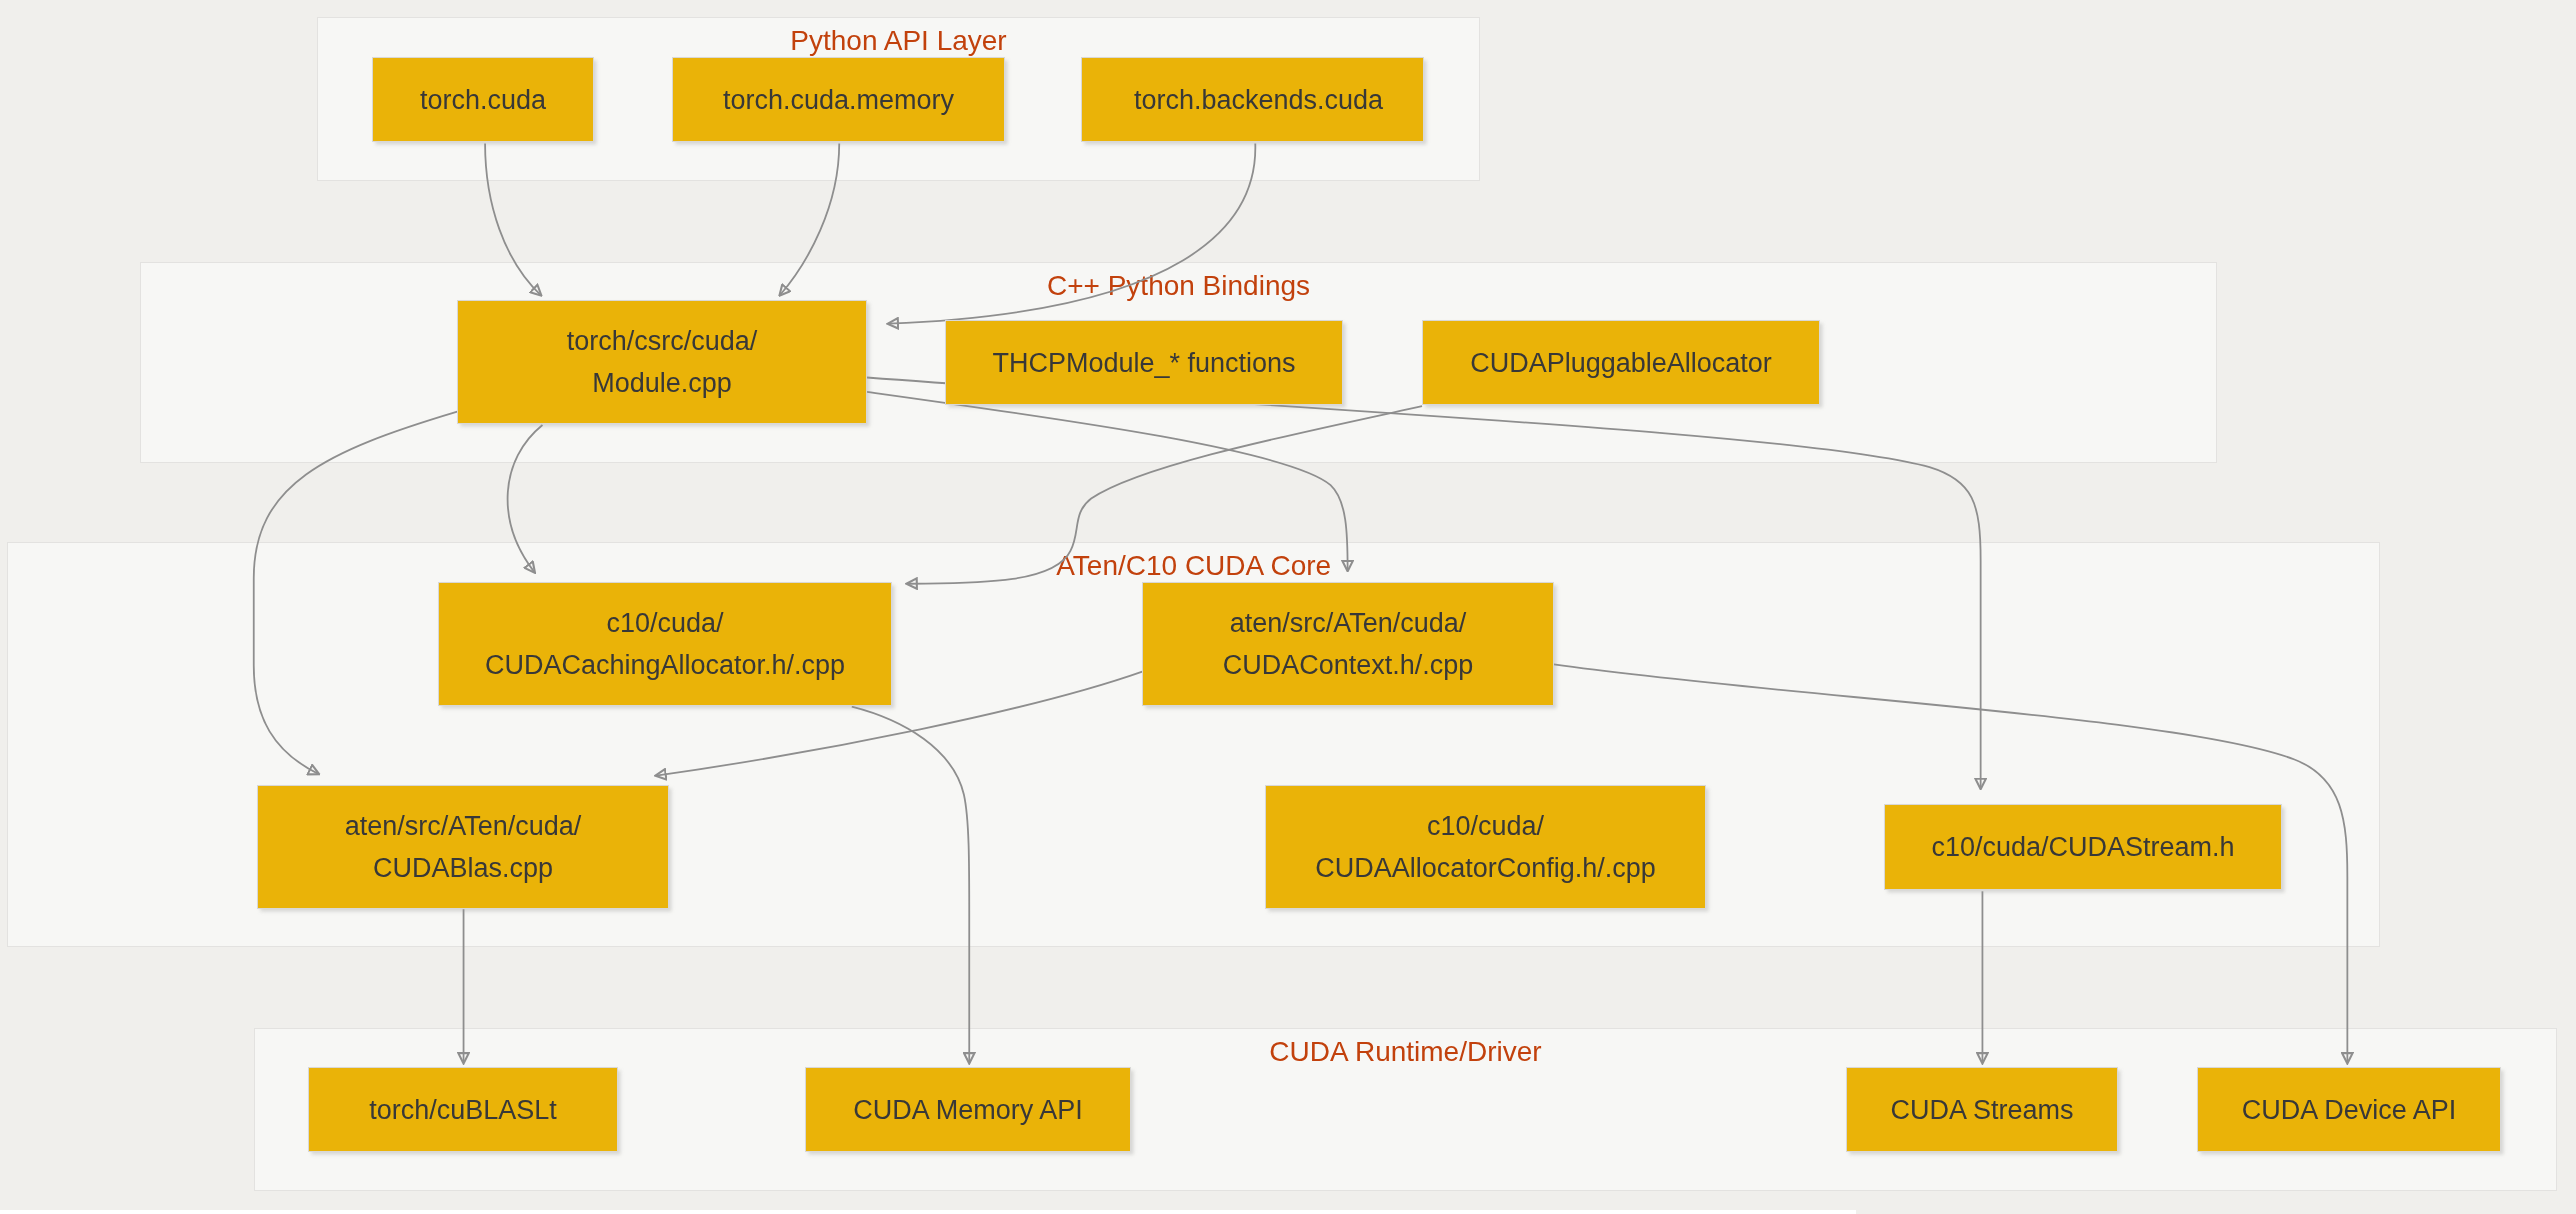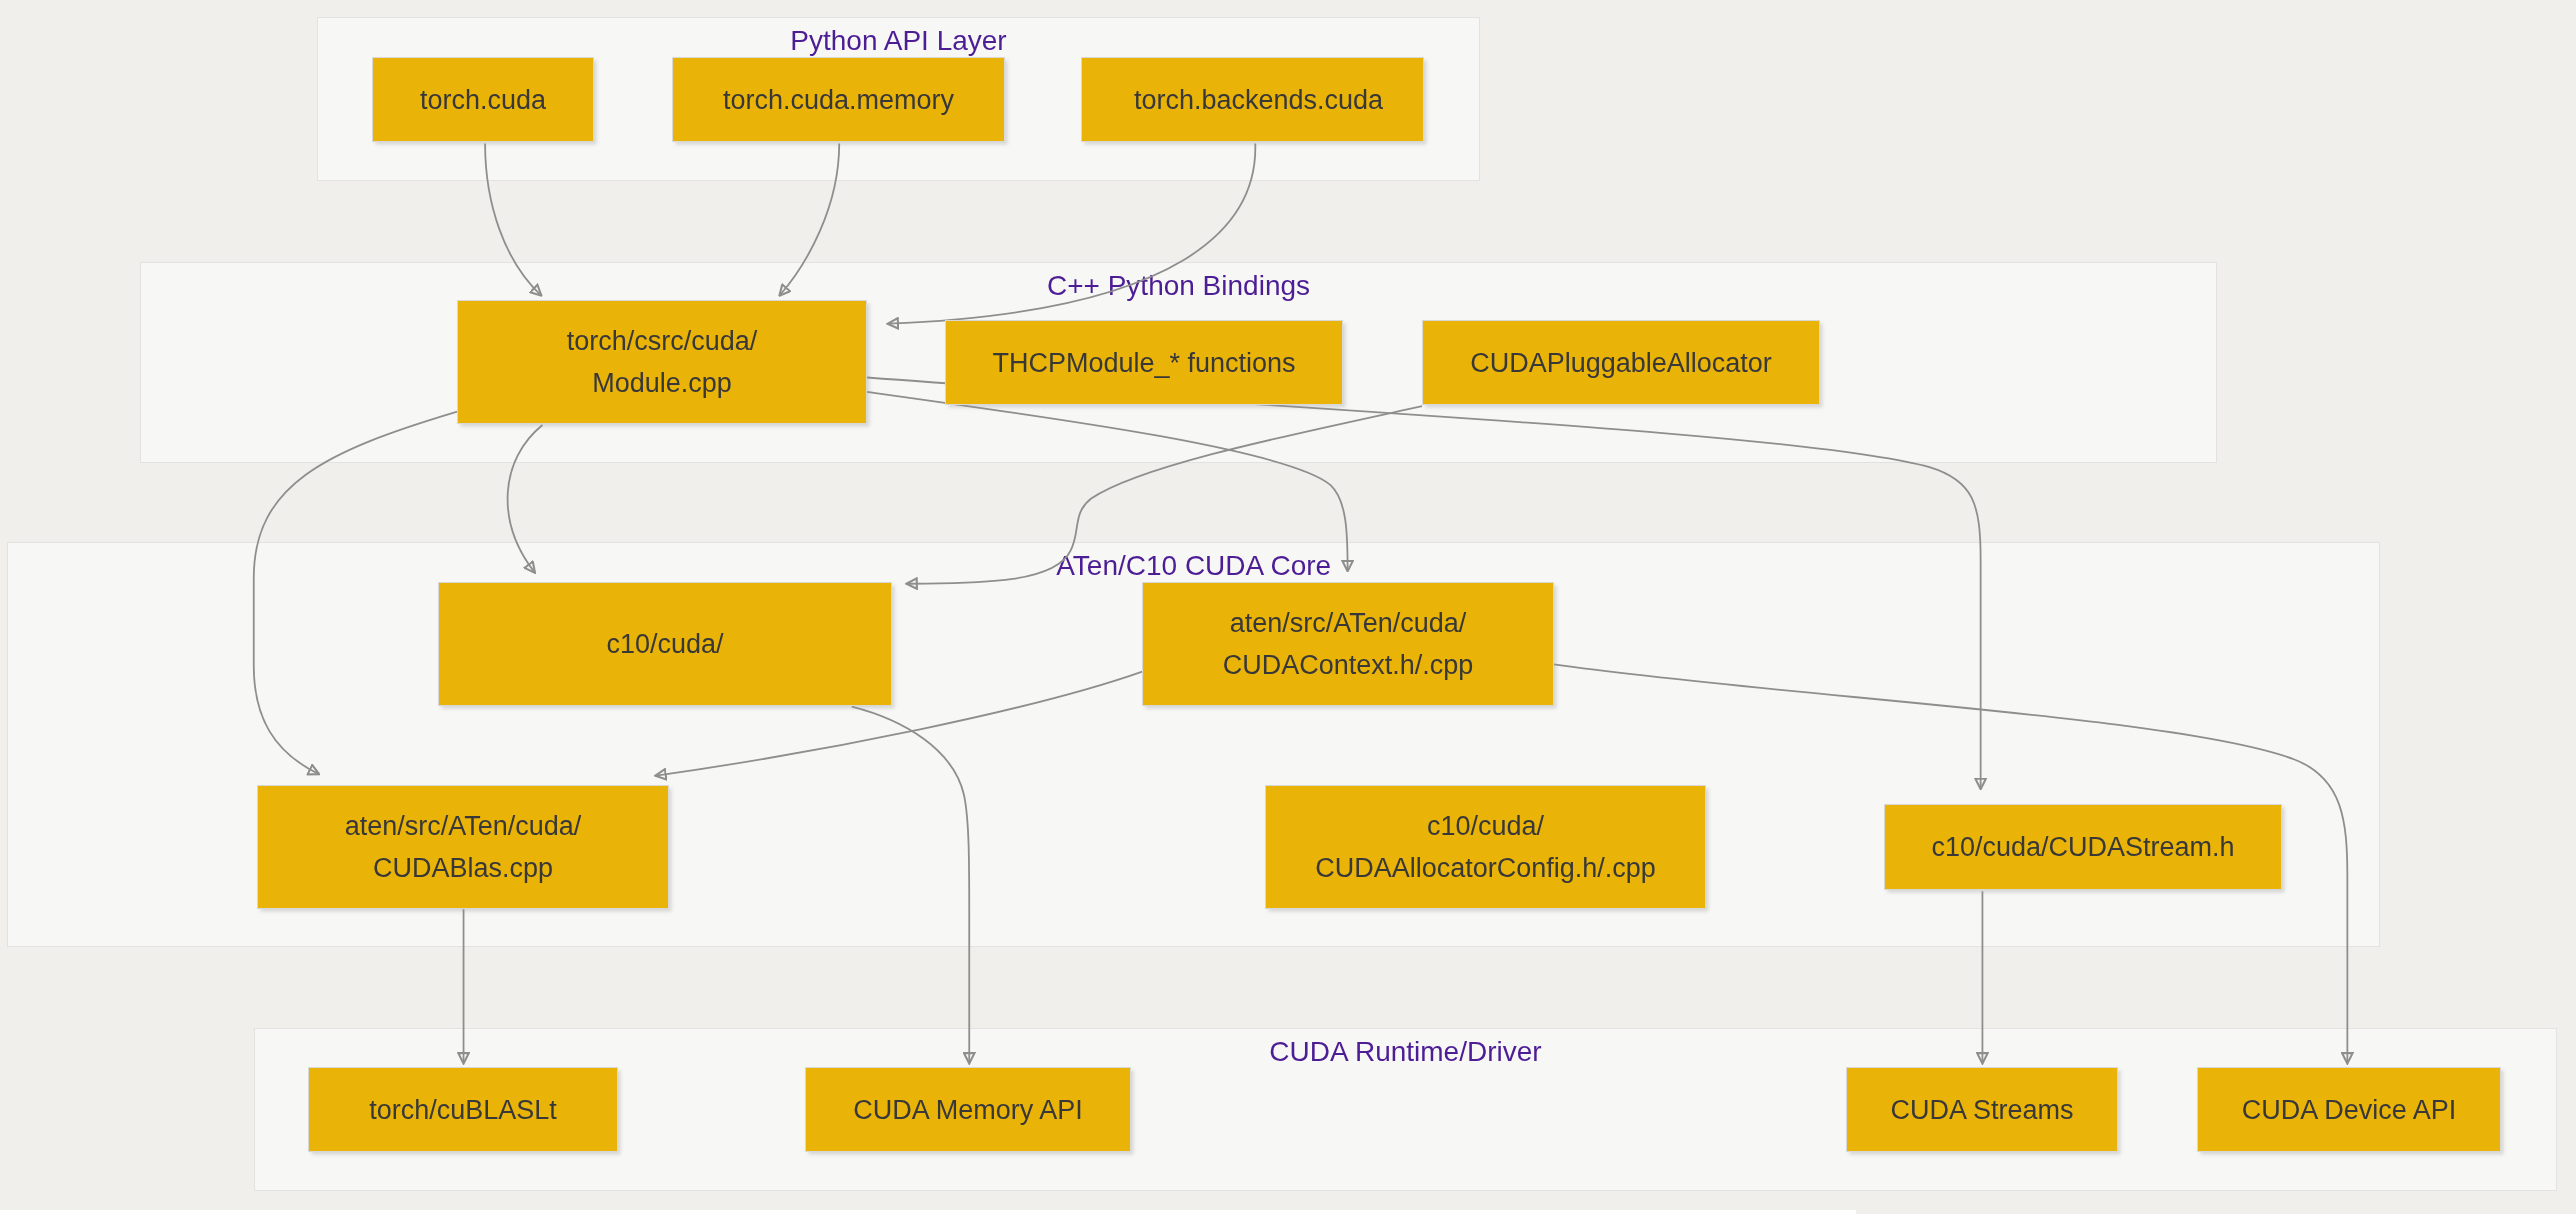--- a/index.html
+++ b/index.html
@@ -15,21 +15,21 @@
     position:absolute;
     background:#f7f7f5;
     border:1.8px solid #e3e2e0;
     box-sizing:border-box;
   }
   .cluster-label{
     position:absolute;
     top:7.2px;left:0;right:0;
     text-align:center;
     font-size:28px;
-    color:#4c1d95;
+    color:#c2410c;
     white-space:nowrap;
   }
 
   svg.edges{
     position:absolute;left:0;top:0;
     width:2576px;height:1215px;
     pointer-events:none;
   }
   svg.edges path{
     fill:none;
@@ -122,20 +122,21 @@
   <div class="node" style="left:945px;top:320px;width:398px;height:85px;">
     <span>THCPModule_* functions</span>
   </div>
 
   <div class="node" style="left:1422px;top:320px;width:398px;height:85px;">
     <span>CUDAPluggableAllocator</span>
   </div>
 
   <div class="node" style="left:438px;top:582px;width:454px;height:124px;">
     <span>c10/cuda/</span>
+    <span>CUDACachingAllocator.h/.cpp</span>
   </div>
 
   <div class="node" style="left:1142px;top:582px;width:412px;height:124px;">
     <span>aten/src/ATen/cuda/</span>
     <span>CUDAContext.h/.cpp</span>
   </div>
 
   <div class="node" style="left:257px;top:785px;width:412px;height:124px;">
     <span>aten/src/ATen/cuda/</span>
     <span>CUDABlas.cpp</span>

